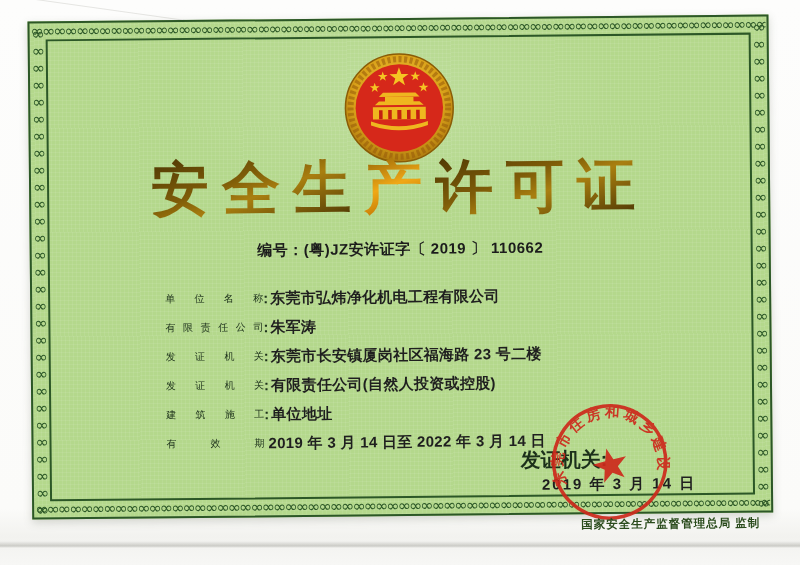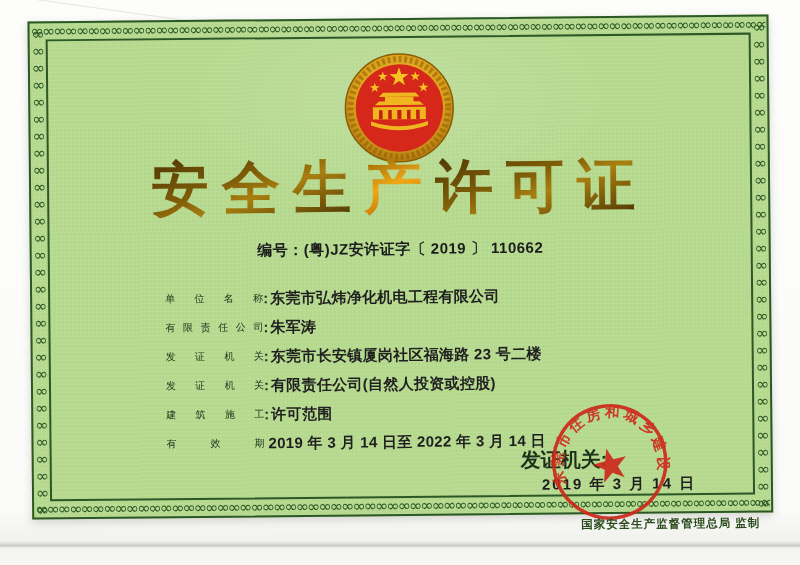--- a/index.html
+++ b/index.html
@@ -173,21 +173,21 @@
         <div class="row">
           <span class="lbl">有限责任公司</span><span class="colon">:</span><span class="val">朱军涛</span>
         </div>
         <div class="row">
           <span class="lbl">发证机关</span><span class="colon">:</span><span class="val">东莞市长安镇厦岗社区福海路 23 号二楼</span>
         </div>
         <div class="row">
           <span class="lbl">发证机关</span><span class="colon">:</span><span class="val">有限责任公司(自然人投资或控股)</span>
         </div>
         <div class="row">
-          <span class="lbl">建筑施工</span><span class="colon">:</span><span class="val">许可范围</span>
+          <span class="lbl">建筑施工</span><span class="colon">:</span><span class="val">单位地址</span>
         </div>
         <div class="row validity">
           <span class="lbl">有效期</span><span class="val">2019 年 3  月 14  日至 2022 年 3  月 14 日</span>
         </div>
       </div>
 
       <div class="issuer-line">
         <span>发证机关</span><span>:</span>
       </div>
       <div class="issue-date">2019 年 3 月 14 日</div>

